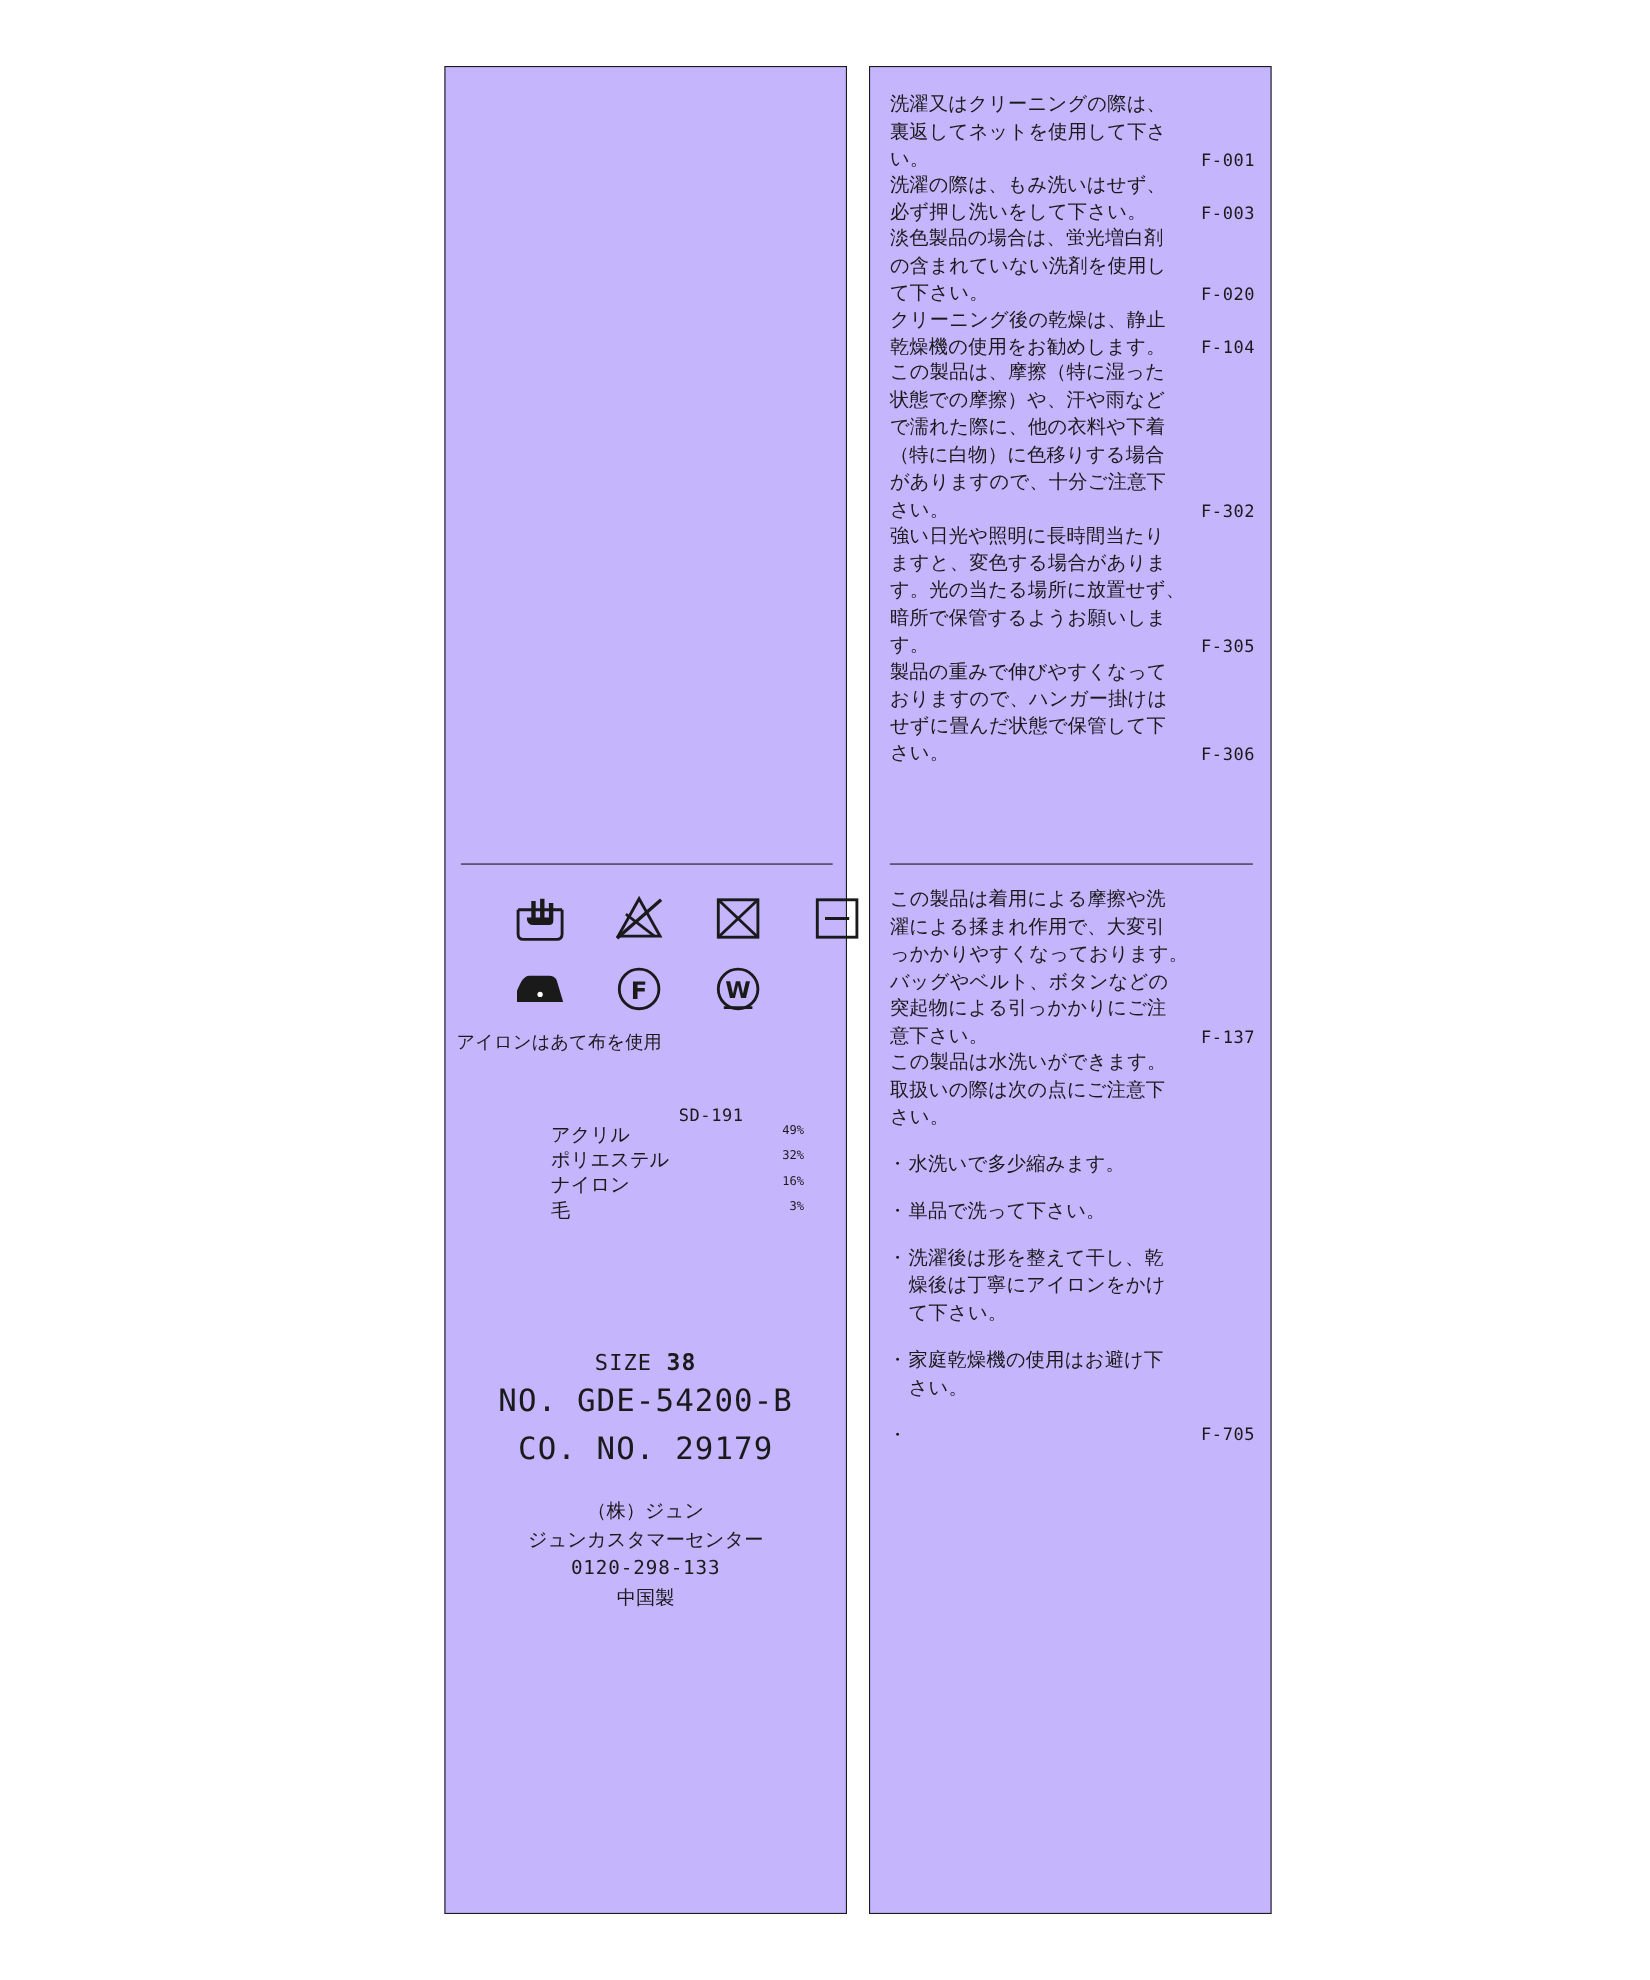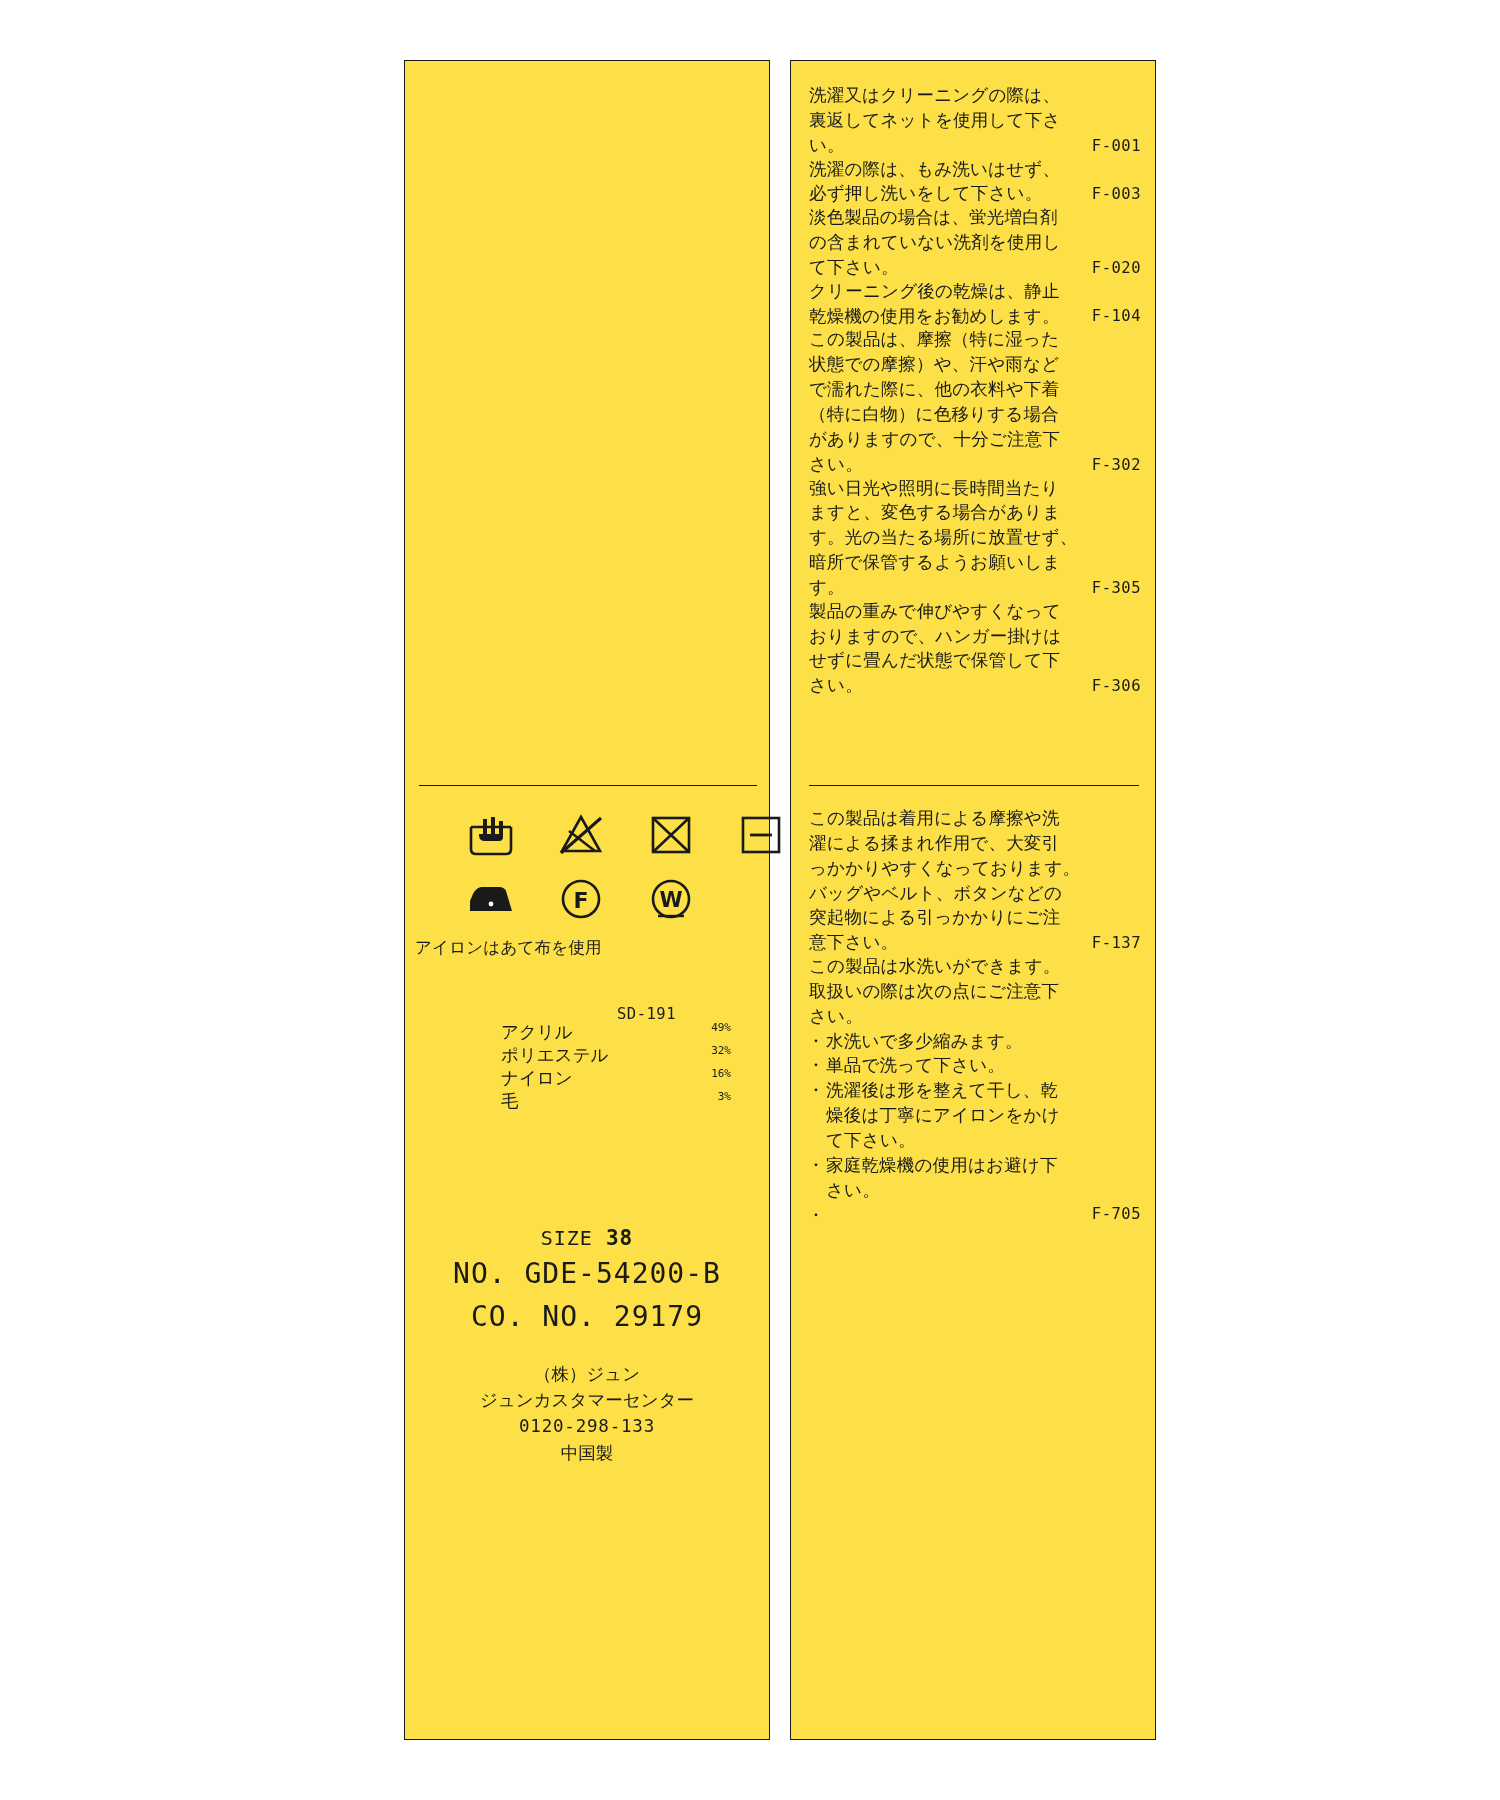--- a/index.html
+++ b/index.html
@@ -13,21 +13,21 @@
     position: relative;
     font-family: "DejaVu Sans", sans-serif;
     color: #1a1a1a;
     overflow: hidden;
   }
 
   
   .panel {
     position: absolute;
     border: 1.5px solid #1a1a1a;
-    background: #fde047;
+    background: #c4b5fd;
     box-sizing: border-box;
   }
   #left-panel {
     left: 404px;
     top: 60px;
     width: 366px;
     height: 1680px;
   }
   #right-panel {
     left: 790px;
@@ -88,20 +88,21 @@
   
   .bullet-list {
     margin: 0;
     padding: 0;
     list-style: none;
   }
   .bullet-list li {
     position: relative;
     padding-left: 17px;
     white-space: pre-line;
+    margin-top: 18px;
   }
   .bullet-list li::before {
     content: "・";
     position: absolute;
     left: -2px;
     top: 0;
   }
   .code-right {
     display: inline-block;
     float: right;

